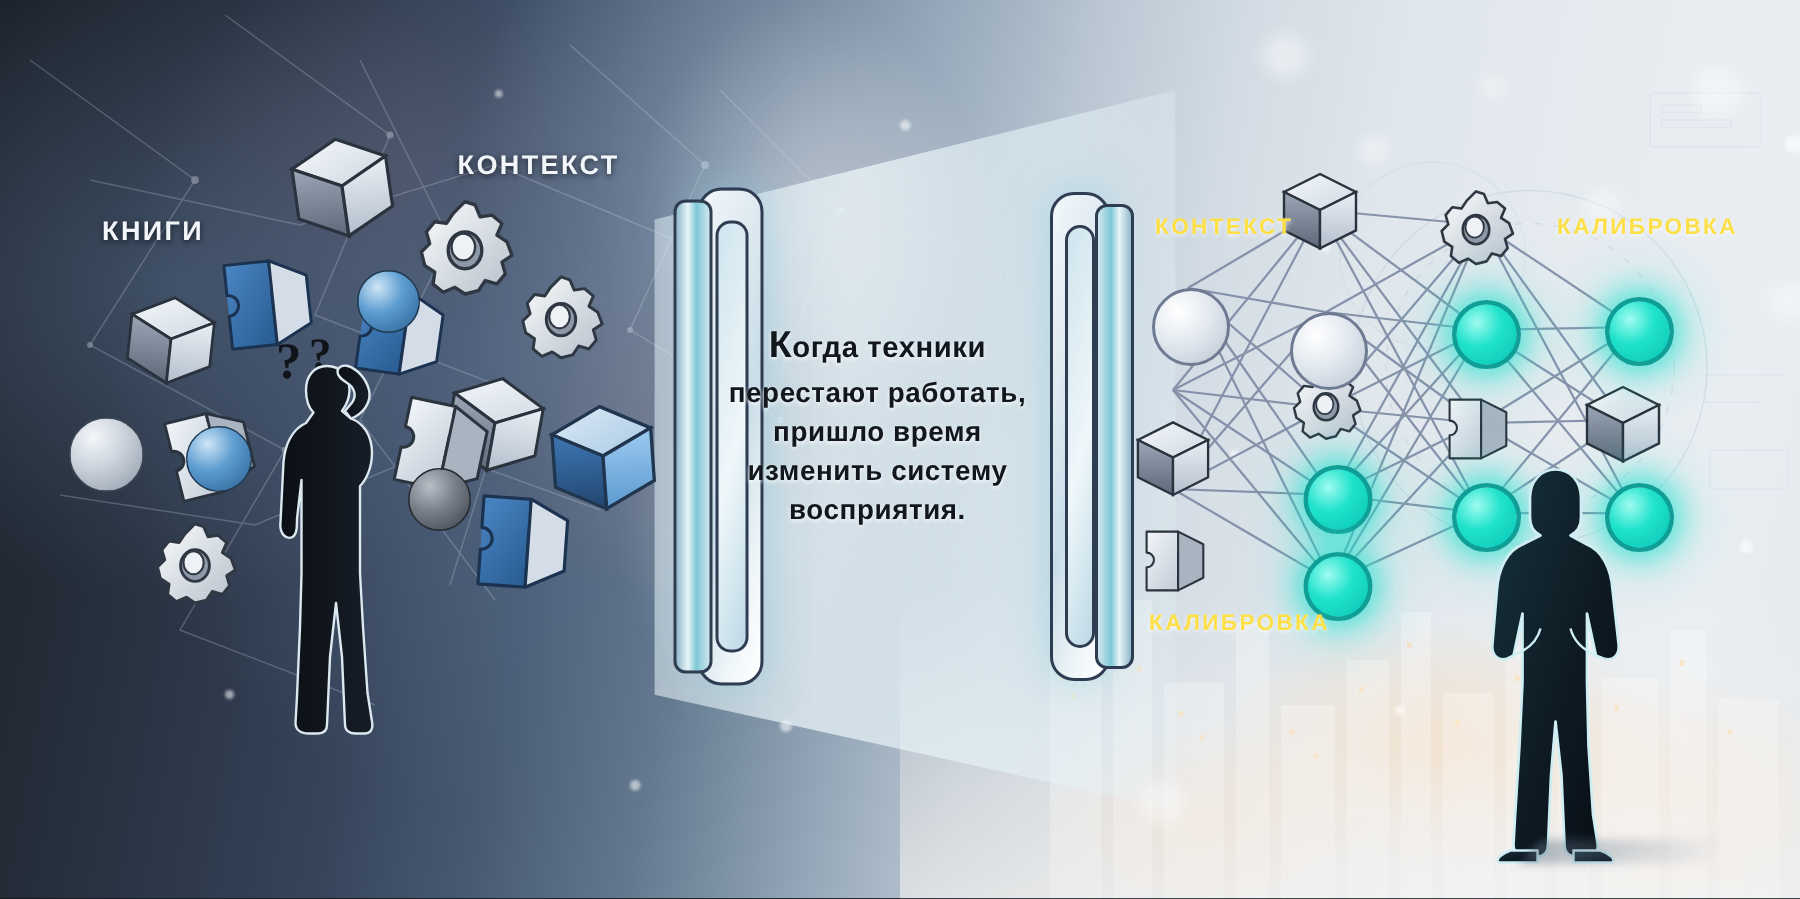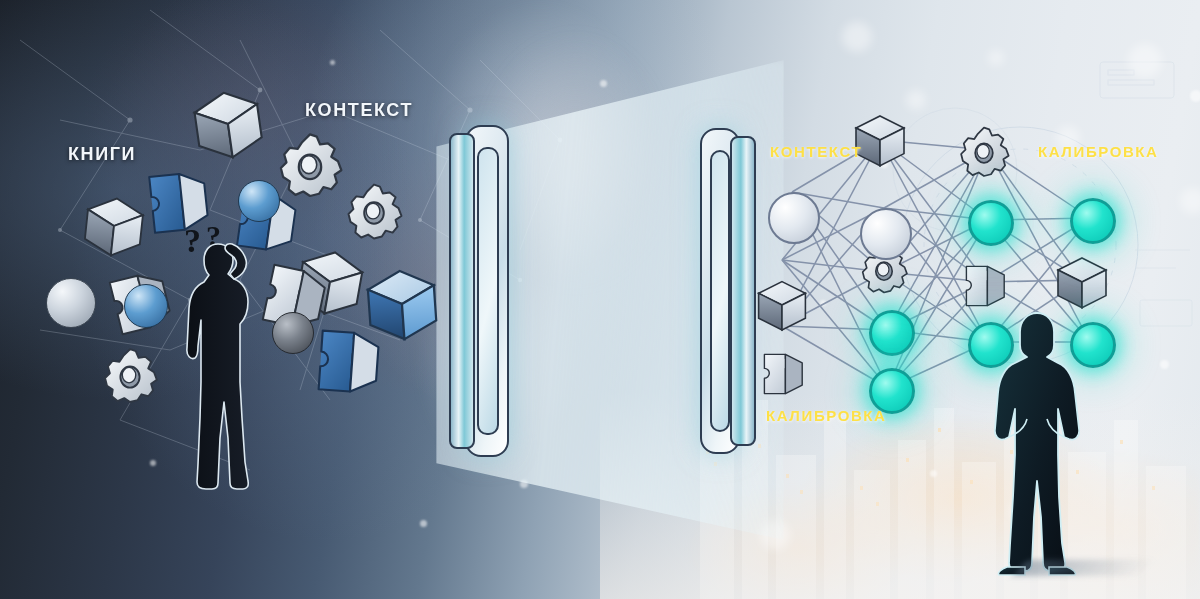--- a/index.html
+++ b/index.html
@@ -246,20 +246,27 @@
     <div class="door-edge" style="left:0;top:8px;width:22px;bottom:8px;"></div>
   </div>
 
   <div class="portal" id="portal-right" style="left:700px;top:128px;width:56px;height:326px;">
     <div class="door-face" style="left:0;top:0;right:16px;bottom:0;"></div>
     <div class="door-inner" style="left:10px;top:22px;right:26px;bottom:22px;"></div>
     <div class="door-edge" style="right:0;top:8px;width:22px;bottom:8px;
          background:linear-gradient(to left,#8fb9cc,#e8f4f8 35%,#7fc8d6 60%,#cfe6ee 100%);"></div>
   </div>
 
+  <div id="quote">
+    <span class="ln"><span class="drop">К</span><span>огда техники</span></span>
+    <span class="ln">перестают работать,</span>
+    <span class="ln">пришло время</span>
+    <span class="ln">изменить систему</span>
+    <span class="ln">восприятия.</span>
+  </div>
 
   <svg class="layer" viewBox="0 0 1200 599">
     <defs>
       <linearGradient id="gTop" x1="0" y1="0" x2="1" y2="1">
         <stop offset="0" stop-color="#f4f8fb"></stop>
           <stop offset="1" stop-color="#cfd8e2"></stop>
       </linearGradient>
       <linearGradient id="gLeftF" x1="0" y1="0" x2="0" y2="1">
         <stop offset="0" stop-color="#9ba7b6"></stop>
           <stop offset="1" stop-color="#5d6878"></stop>

